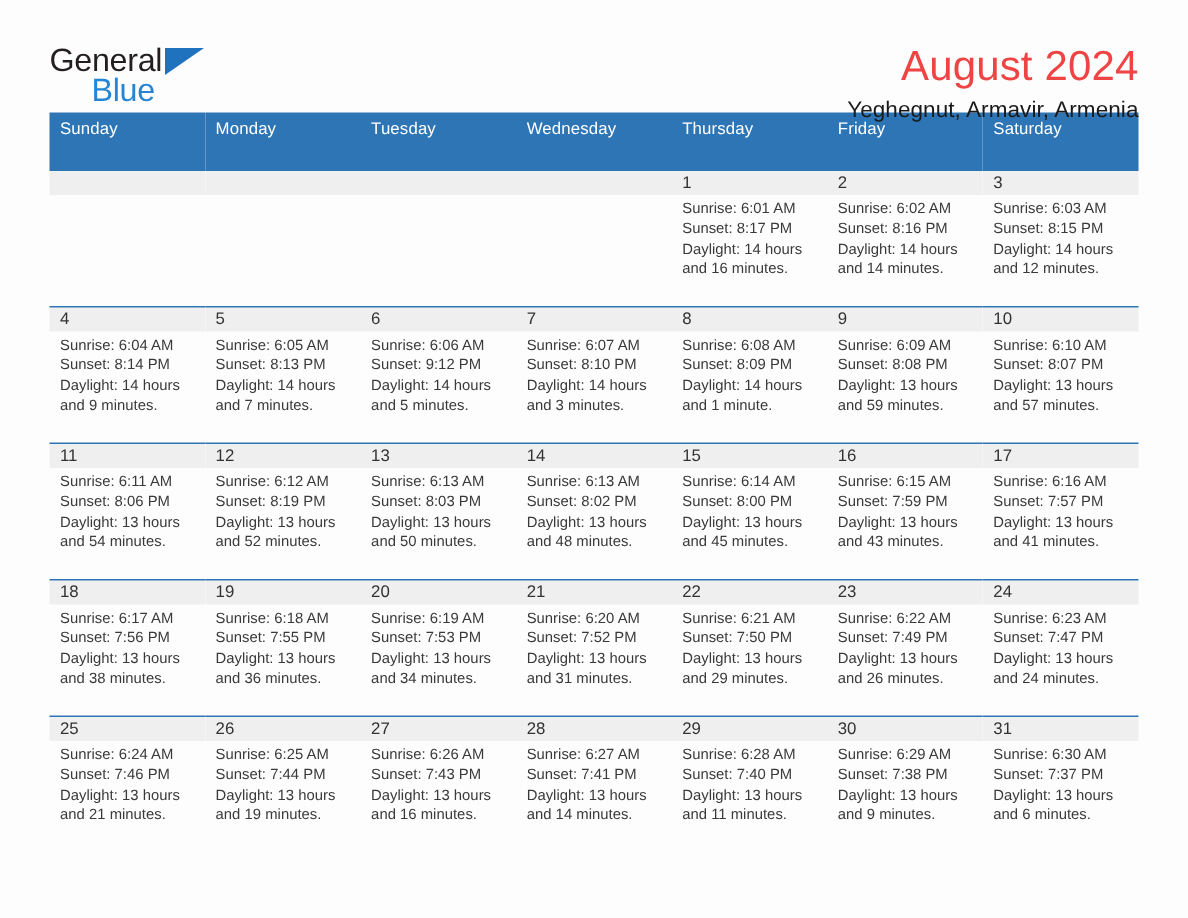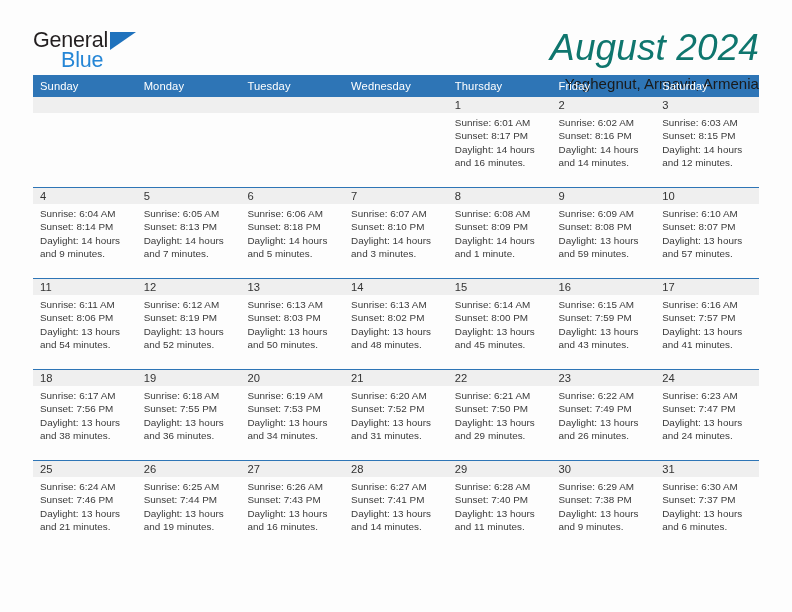--- a/index.html
+++ b/index.html
@@ -66,26 +66,25 @@
     letter-spacing: -0.2px;
     color: #2586d6;
     font-family: "Liberation Sans", sans-serif;
   }
 
   .title-block {
     text-align: right;
     padding-top: 0px;
   }
   .cal-title {
-    font-size: 37px;
-    color: #0f766e;
+    font-size: 28px;
+    color: #ef4444;
     line-height: 1.05;
     font-weight: normal;
     letter-spacing: 0.1px;
-    font-style: italic;
   }
   .cal-subtitle {
     margin-top: 7px;
     font-size: 15px;
     color: #1a1a1a;
     letter-spacing: 0.05px;
   }
 
   
   .calendar {
@@ -95,21 +94,21 @@
     margin-top: 7px;
   }
   .calendar col { width: 103.71px; }
 
   thead th {
     background: #2e75b6;
     color: #ffffff;
     font-size: 11.2px;
     font-weight: normal;
     text-align: left;
-    padding: 5px 0 5px 7px;
+    padding: 5px 0 22px 7px;
     height: 20px;
     box-sizing: border-box;
     letter-spacing: 0.1px;
   }
 
   tbody tr { height: 90px; }
 
   tbody td {
     vertical-align: top;
     padding: 0;
@@ -258,21 +257,21 @@
                 <div>Sunset: 8:13 PM</div>
                 <div class="daylight">Daylight: 14 hours and 7 minutes.</div>
               </div>
             </div>
           </td>
           <td>
             <div class="cell-inner">
               <div class="daynum-bar">6</div>
               <div class="details">
                 <div>Sunrise: 6:06 AM</div>
-                <div>Sunset: 8:18 PM</div>
+                <div>Sunset: 9:12 PM</div>
                 <div class="daylight">Daylight: 14 hours and 5 minutes.</div>
               </div>
             </div>
           </td>
           <td>
             <div class="cell-inner">
               <div class="daynum-bar">7</div>
               <div class="details">
                 <div>Sunrise: 6:07 AM</div>
                 <div>Sunset: 8:10 PM</div>

